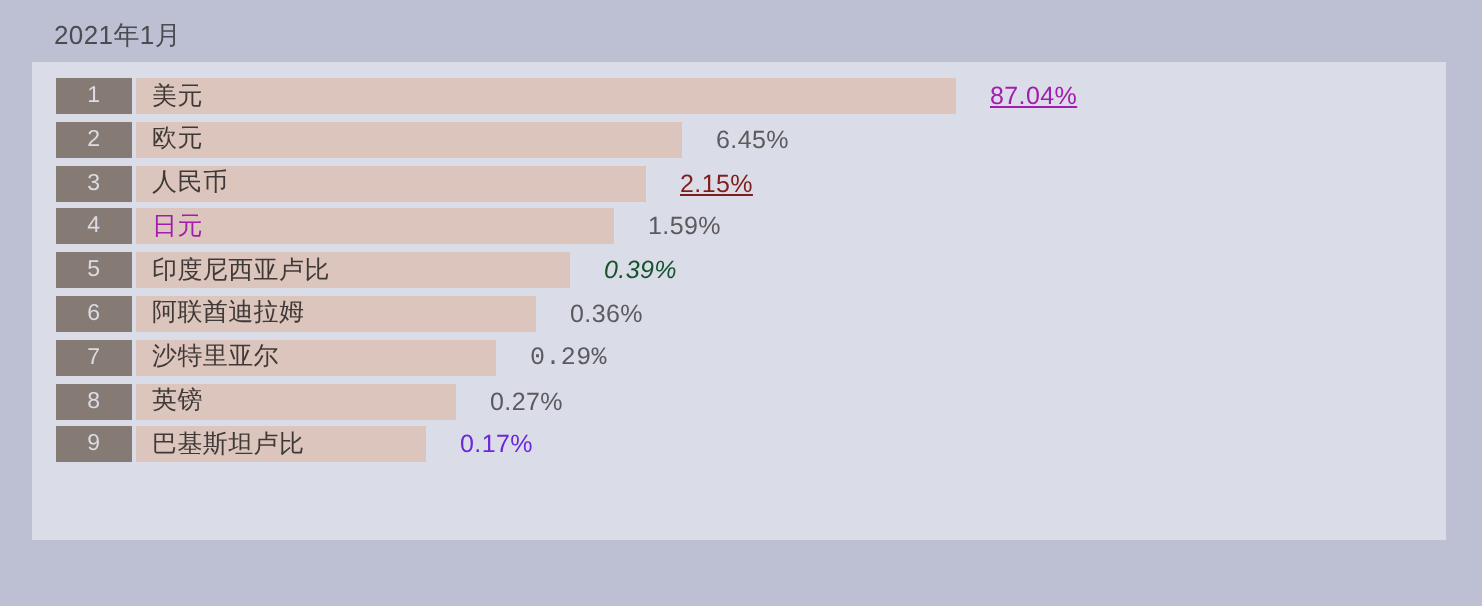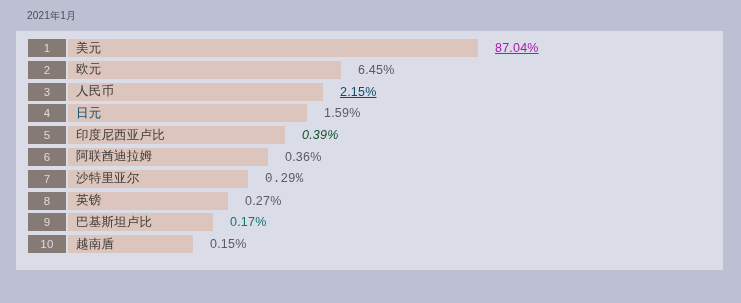--- a/index.html
+++ b/index.html
@@ -12,21 +12,21 @@
     background: #bdc0d3;
     font-family: "Liberation Sans", "DejaVu Sans", sans-serif;
     overflow: hidden;
     position: relative;
   }
 
   #chart-title {
     position: absolute;
     left: 27px;
     top: 9px;
-    font-size: 10px;
+    font-size: 13px;
     color: #4b4b52;
     letter-spacing: 0.2px;
     white-space: nowrap;
   }
 
   #chart-card {
     position: absolute;
     left: 16px;
     top: 31px;
     width: 707px;
@@ -126,29 +126,29 @@
         <span class="bar-value" style="color: rgb(92, 90, 94);">6.45%</span>
       </div>
     </div>
 
     <div class="bar-row">
       <div class="rank-badge" style="background: rgb(133, 123, 116);">3</div>
       <div class="bar-track">
         <div class="bar-fill" style="flex: 0 0 255px; width: 255px; background: rgb(220, 197, 188);">
           <span class="bar-label" style="color: rgb(63, 58, 56);">人民币</span>
         </div>
-        <span class="bar-value" style="color: #0c4a6e; text-decoration: underline;">2.15%</span>
+        <span class="bar-value" style="color: #7f1d1d; text-decoration: underline;">2.15%</span>
       </div>
     </div>
 
     <div class="bar-row">
       <div class="rank-badge" style="background: rgb(133, 123, 116);">4</div>
       <div class="bar-track">
         <div class="bar-fill" style="flex: 0 0 239px; width: 239px; background: rgb(220, 197, 188);">
-          <span class="bar-label" style="color: #0c4a6e;">日元</span>
+          <span class="bar-label" style="color: #a21caf;">日元</span>
         </div>
         <span class="bar-value" style="color: rgb(92, 90, 94);">1.59%</span>
       </div>
     </div>
 
     <div class="bar-row">
       <div class="rank-badge" style="background: rgb(133, 123, 116);">5</div>
       <div class="bar-track">
         <div class="bar-fill" style="flex: 0 0 217px; width: 217px; background: rgb(220, 197, 188);">
           <span class="bar-label" style="color: rgb(63, 58, 56);">印度尼西亚卢比</span>
@@ -186,28 +186,19 @@
         <span class="bar-value" style="color: rgb(92, 90, 94);">0.27%</span>
       </div>
     </div>
 
     <div class="bar-row">
       <div class="rank-badge" style="background: rgb(133, 123, 116);">9</div>
       <div class="bar-track">
         <div class="bar-fill" style="flex: 0 0 145px; width: 145px; background: rgb(220, 197, 188);">
           <span class="bar-label" style="color: rgb(63, 58, 56);">巴基斯坦卢比</span>
         </div>
-        <span class="bar-value" style="color: #0f766e;">0.17%</span>
-      </div>
-    </div>
-
-    <div class="bar-row">
-      <div class="rank-badge" style="background: rgb(133, 123, 116);">10</div>
-      <div class="bar-track">
-        <div class="bar-fill" style="flex: 0 0 125px; width: 125px; background: rgb(220, 197, 188);">
-          <span class="bar-label" style="color: rgb(63, 58, 56);">越南盾</span>
-        </div>
-        <span class="bar-value" style="color: rgb(92, 90, 94);">0.15%</span>
-      </div>
-    </div>
+        <span class="bar-value" style="color: #6d28d9;">0.17%</span>
+      </div>
+    </div>
+
 
   </div>
 </div>
 
 </body></html>

